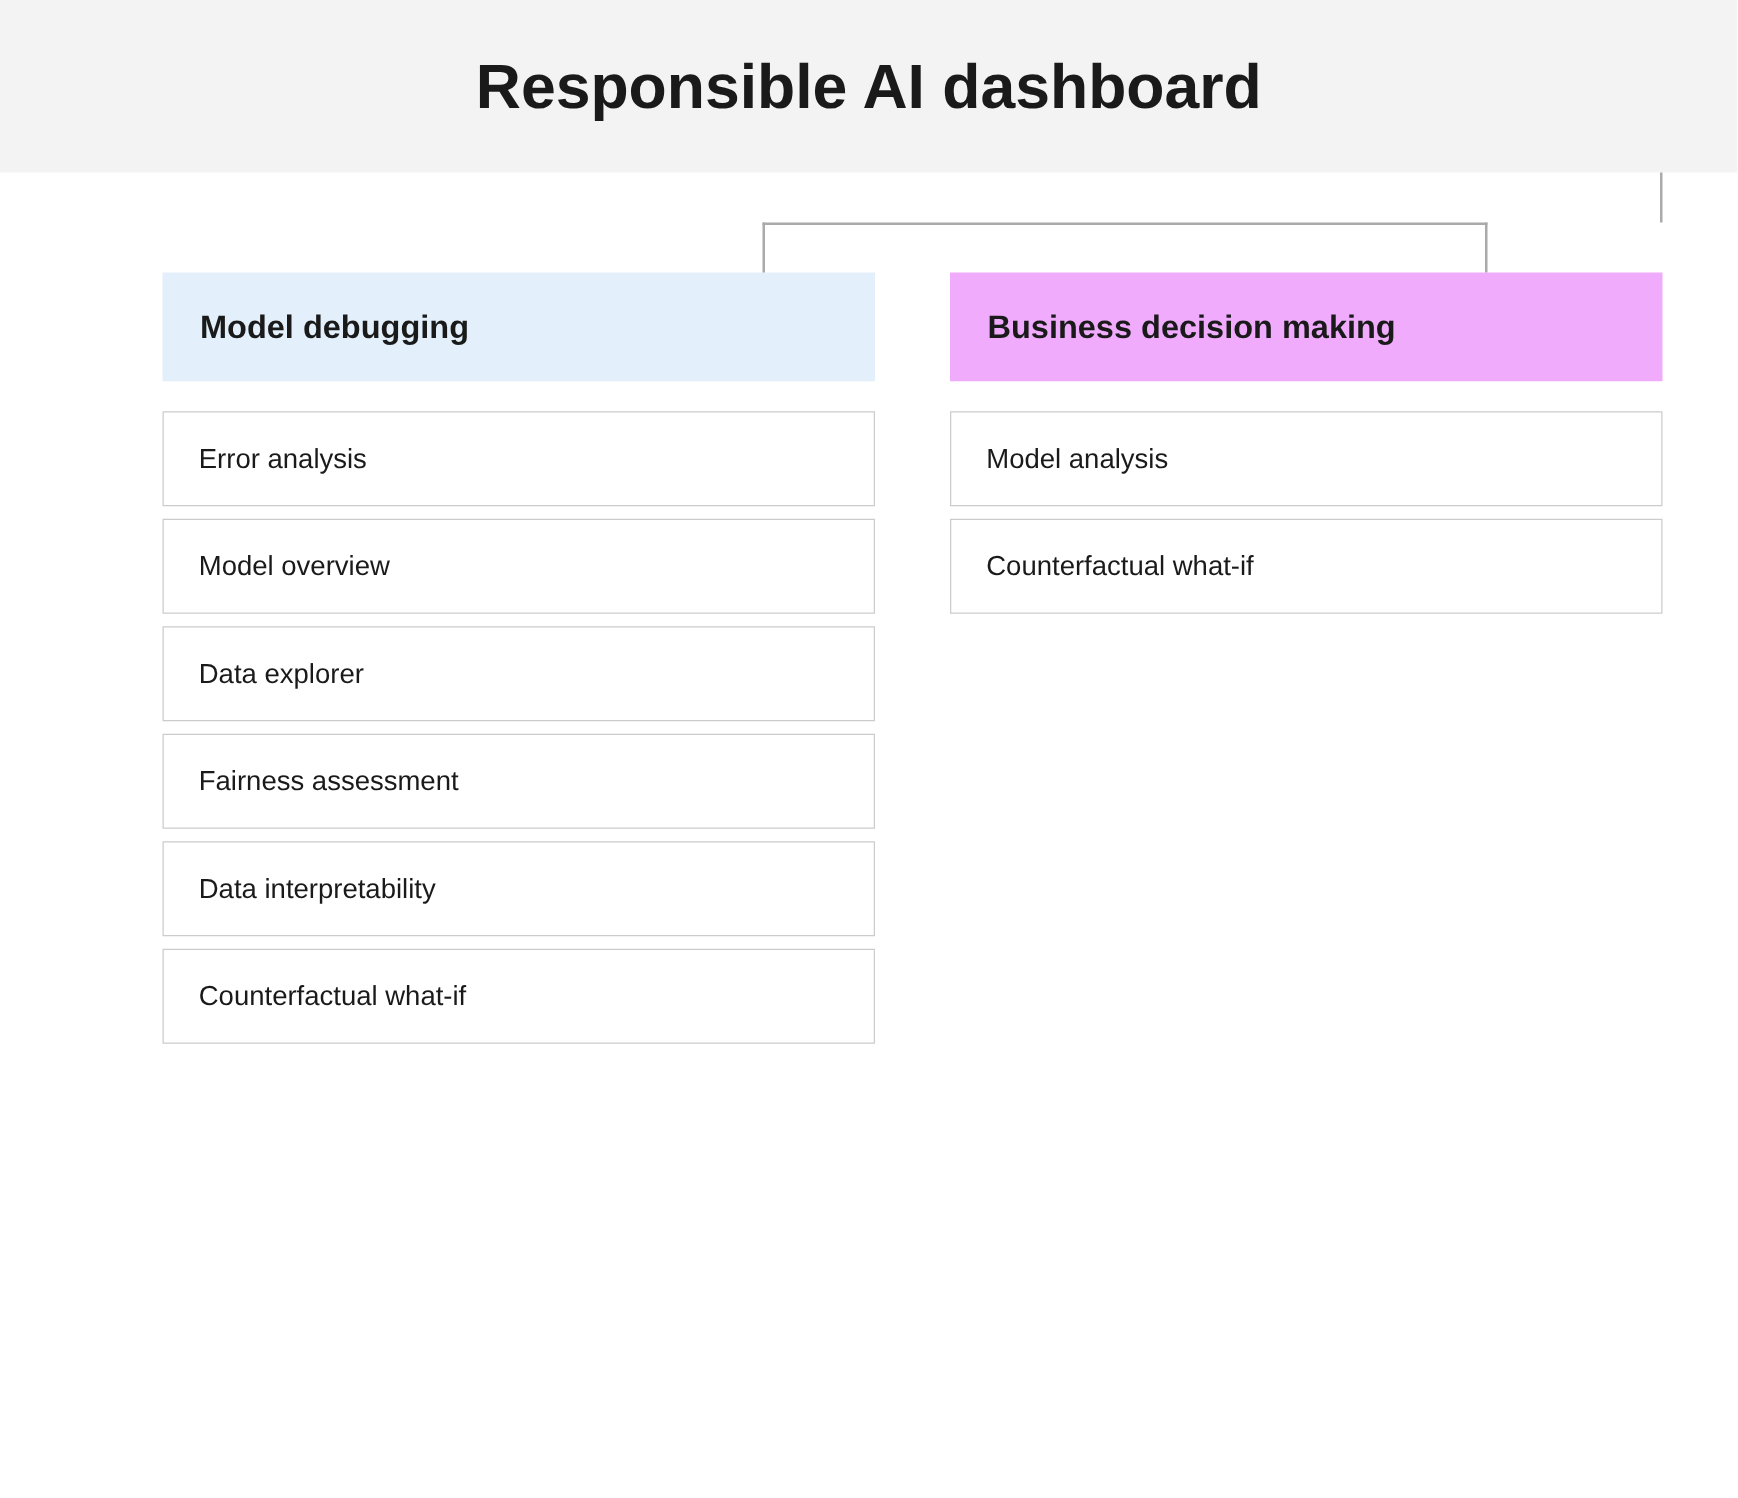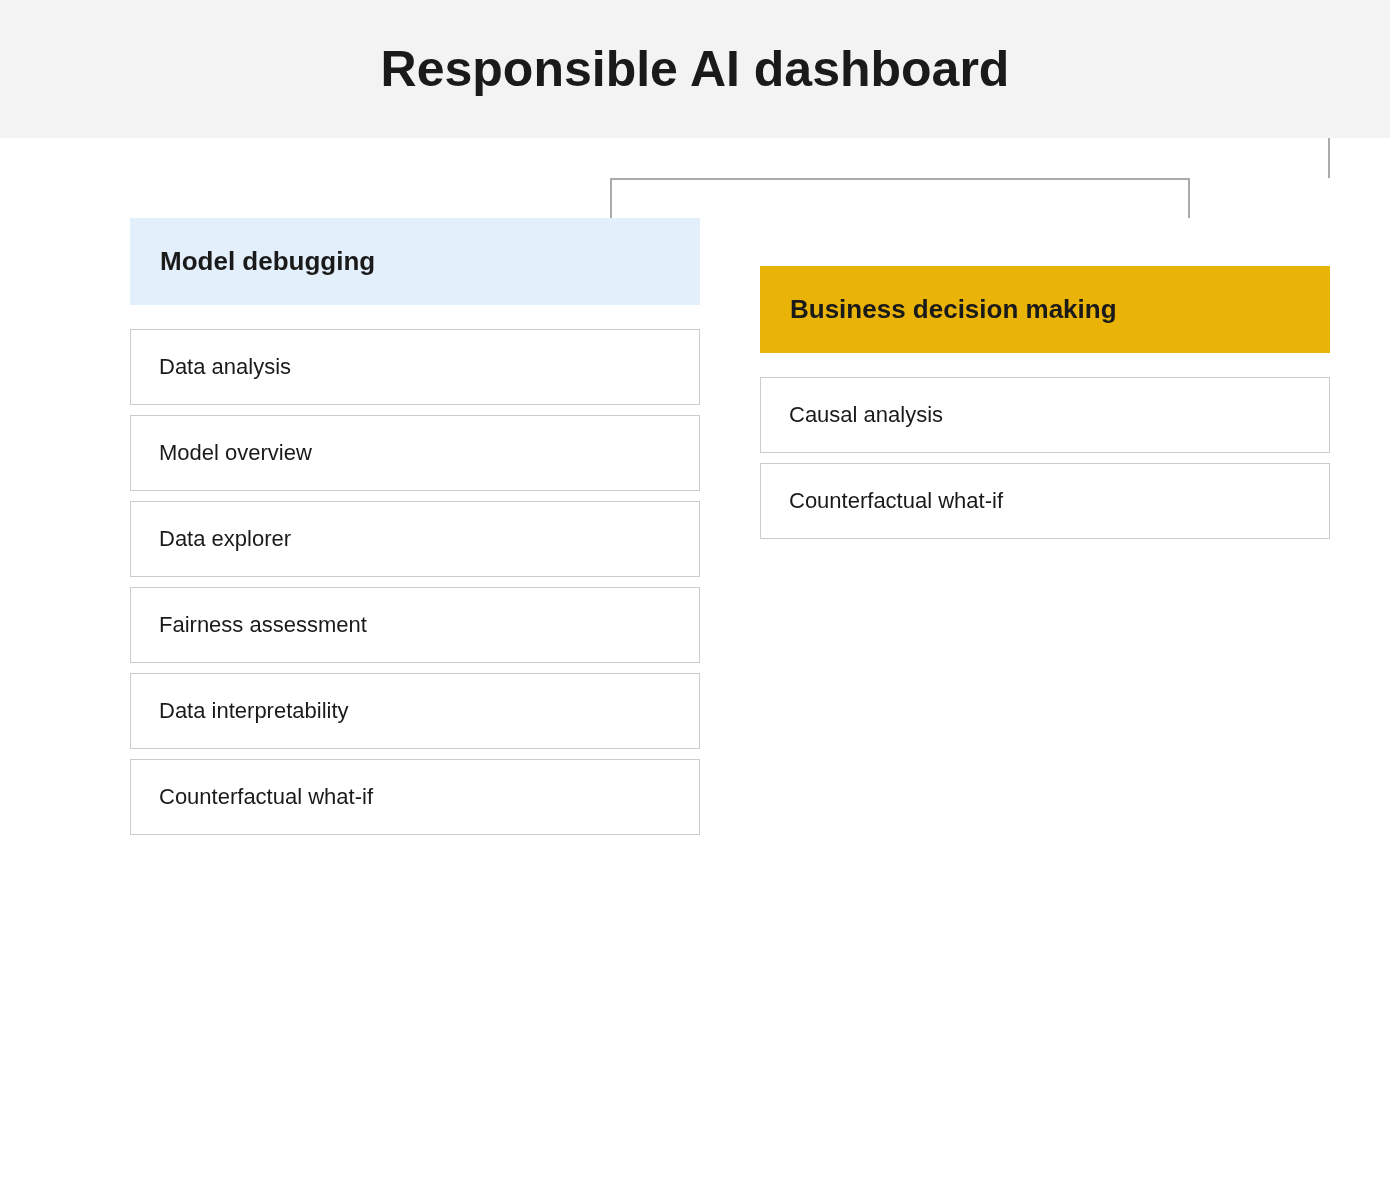--- a/index.html
+++ b/index.html
@@ -101,22 +101,21 @@
       font-weight: 700;
       color: #1a1a1a;
       margin-bottom: 24px;
     }
 
     .column-header.blue {
       background: #e3f0fb;
     }
 
     .column-header.pink {
-      background: #eab308;
-      margin-top: 48px;
+      background: #f0abfc;
     }
 
     .item-card {
       border: 1.5px solid #cccccc;
       padding: 24px 28px;
       font-size: 22px;
       color: #1a1a1a;
       background: #ffffff;
       margin-bottom: 10px;
     }
@@ -139,28 +138,28 @@
   <div class="branch-line-spacer">
     <div class="branch-line"></div>
     <div class="branch-left-connector"></div>
     <div class="branch-right-connector"></div>
   </div>
 
   <div class="columns">
 
     <div class="column">
       <div class="column-header blue">Model debugging</div>
-      <div class="item-card">Data analysis</div>
+      <div class="item-card">Error analysis</div>
       <div class="item-card">Model overview</div>
       <div class="item-card">Data explorer</div>
       <div class="item-card">Fairness assessment</div>
       <div class="item-card">Data interpretability</div>
       <div class="item-card">Counterfactual what-if</div>
     </div>
 
     <div class="column">
       <div class="column-header pink">Business decision making</div>
-      <div class="item-card">Causal analysis</div>
+      <div class="item-card">Model analysis</div>
       <div class="item-card">Counterfactual what-if</div>
     </div>
 
   </div>
 </div>
 
 </body></html>

